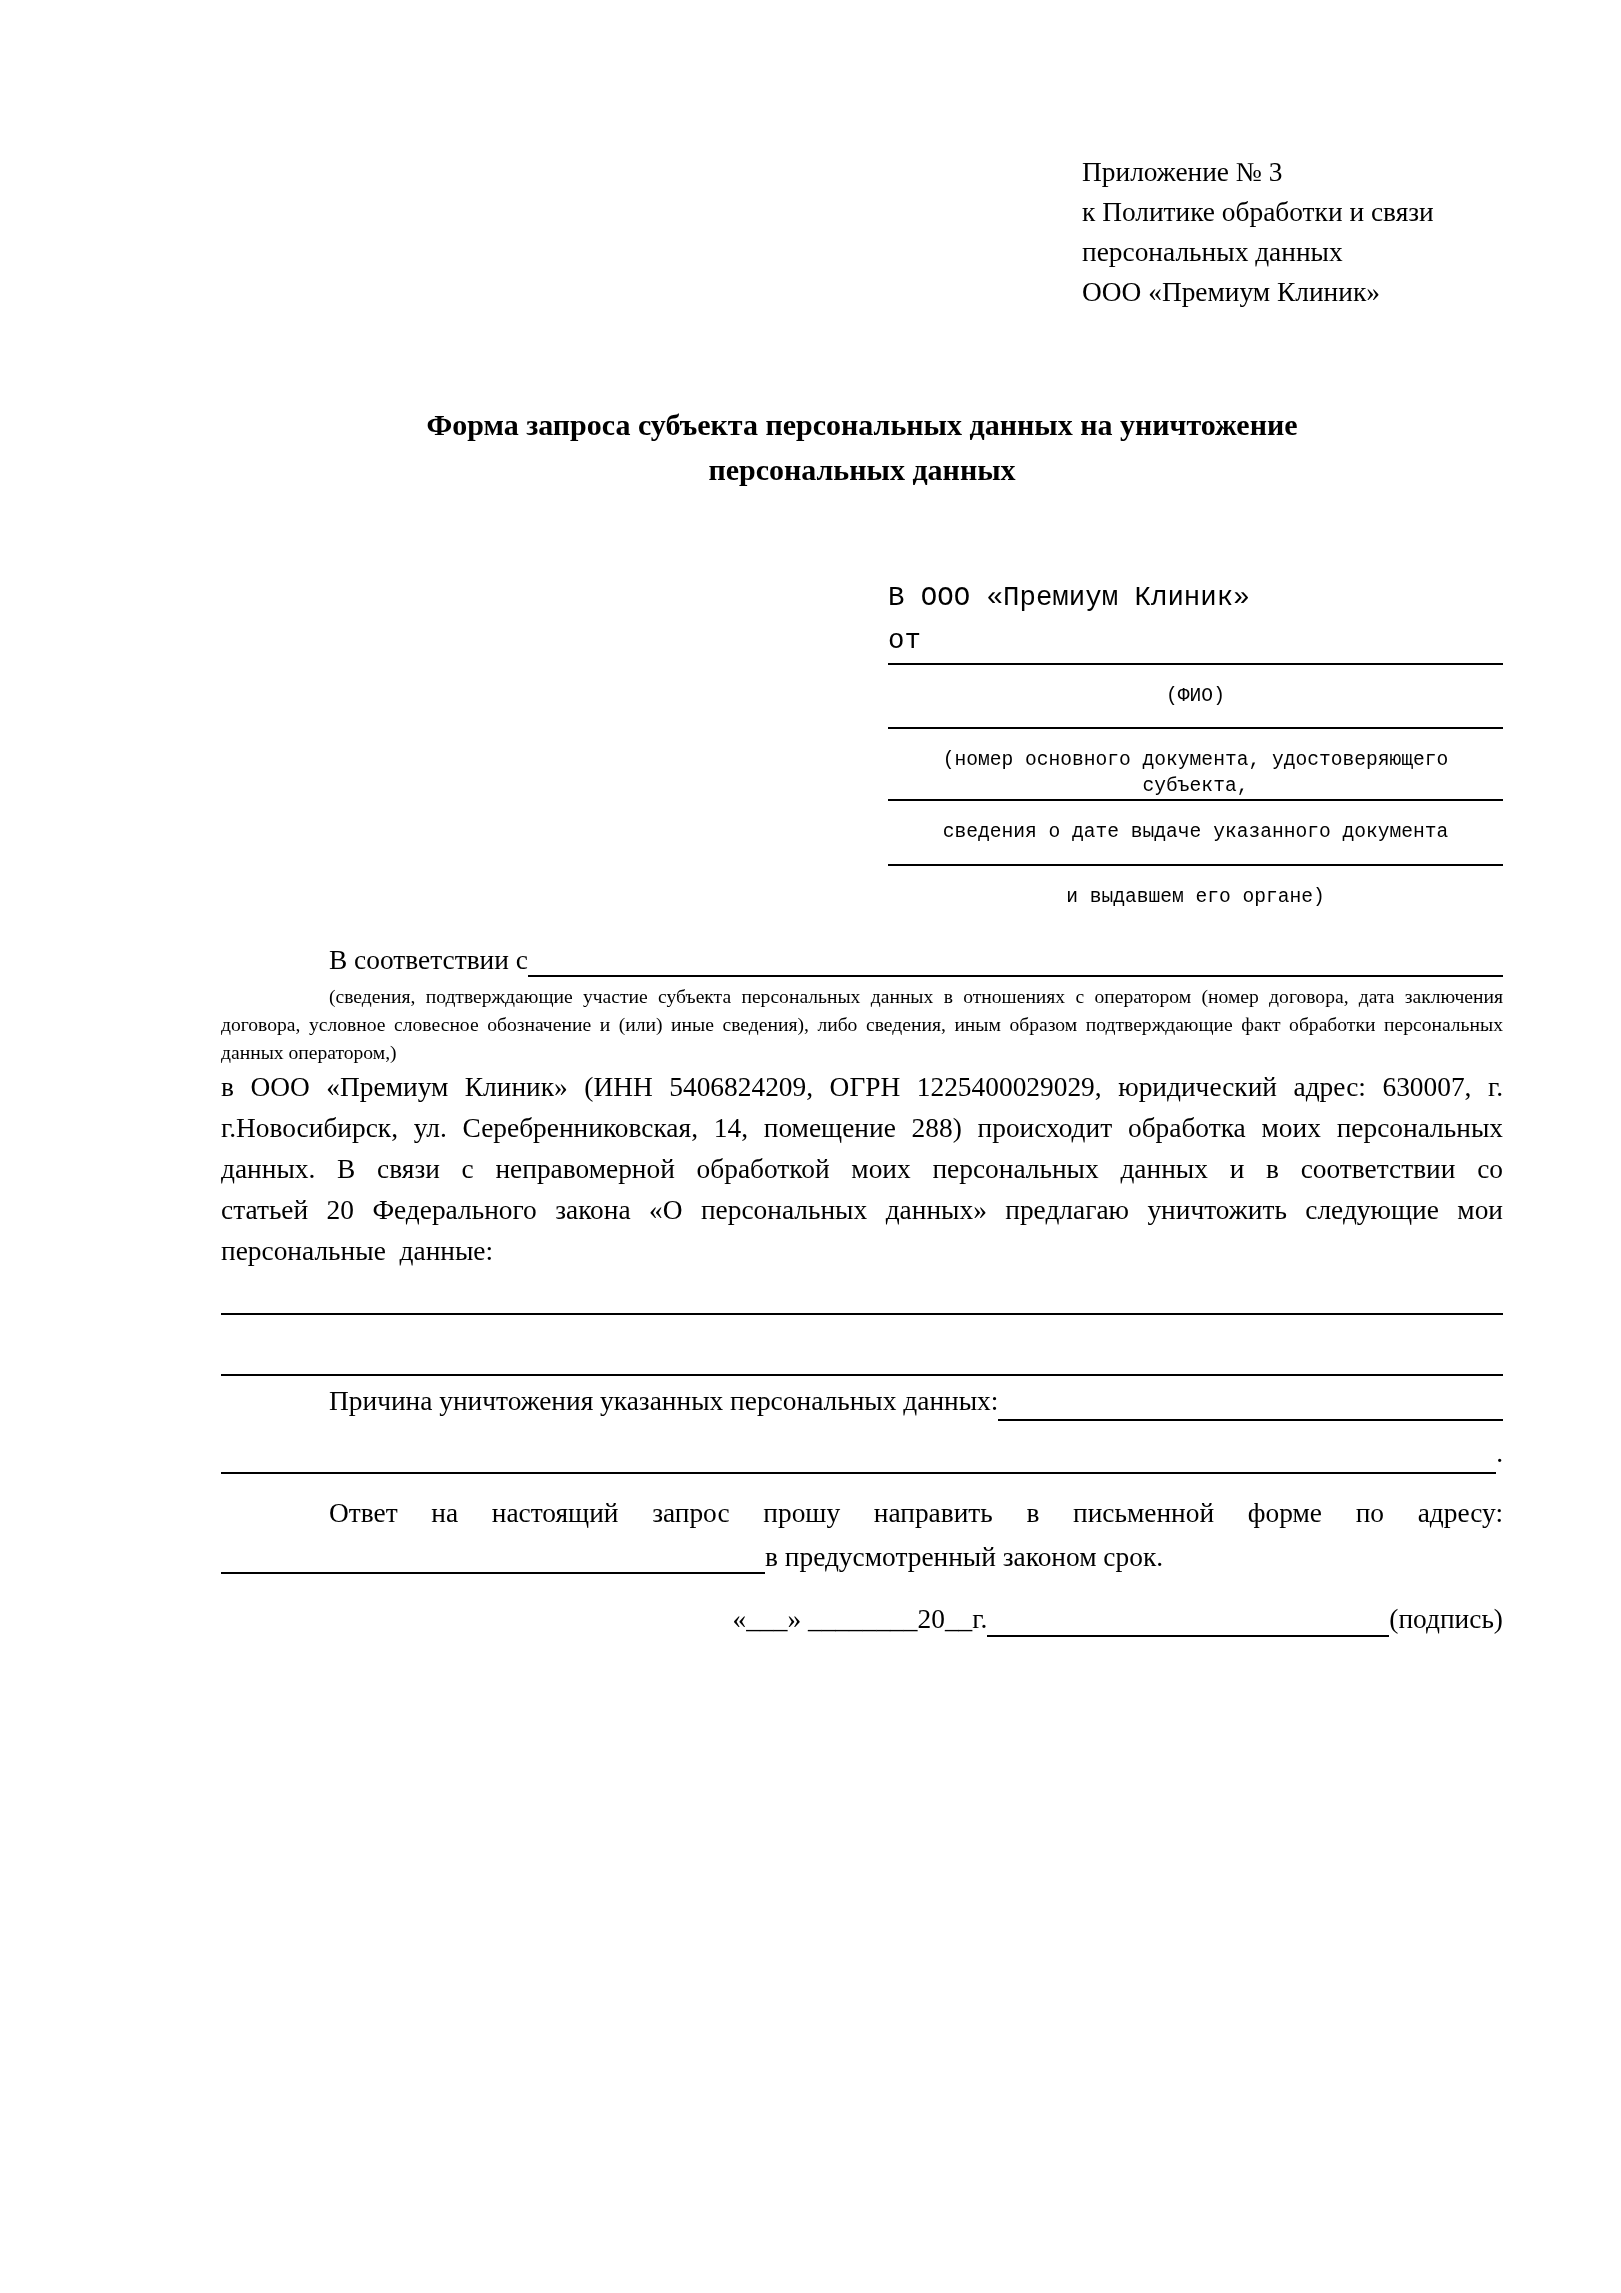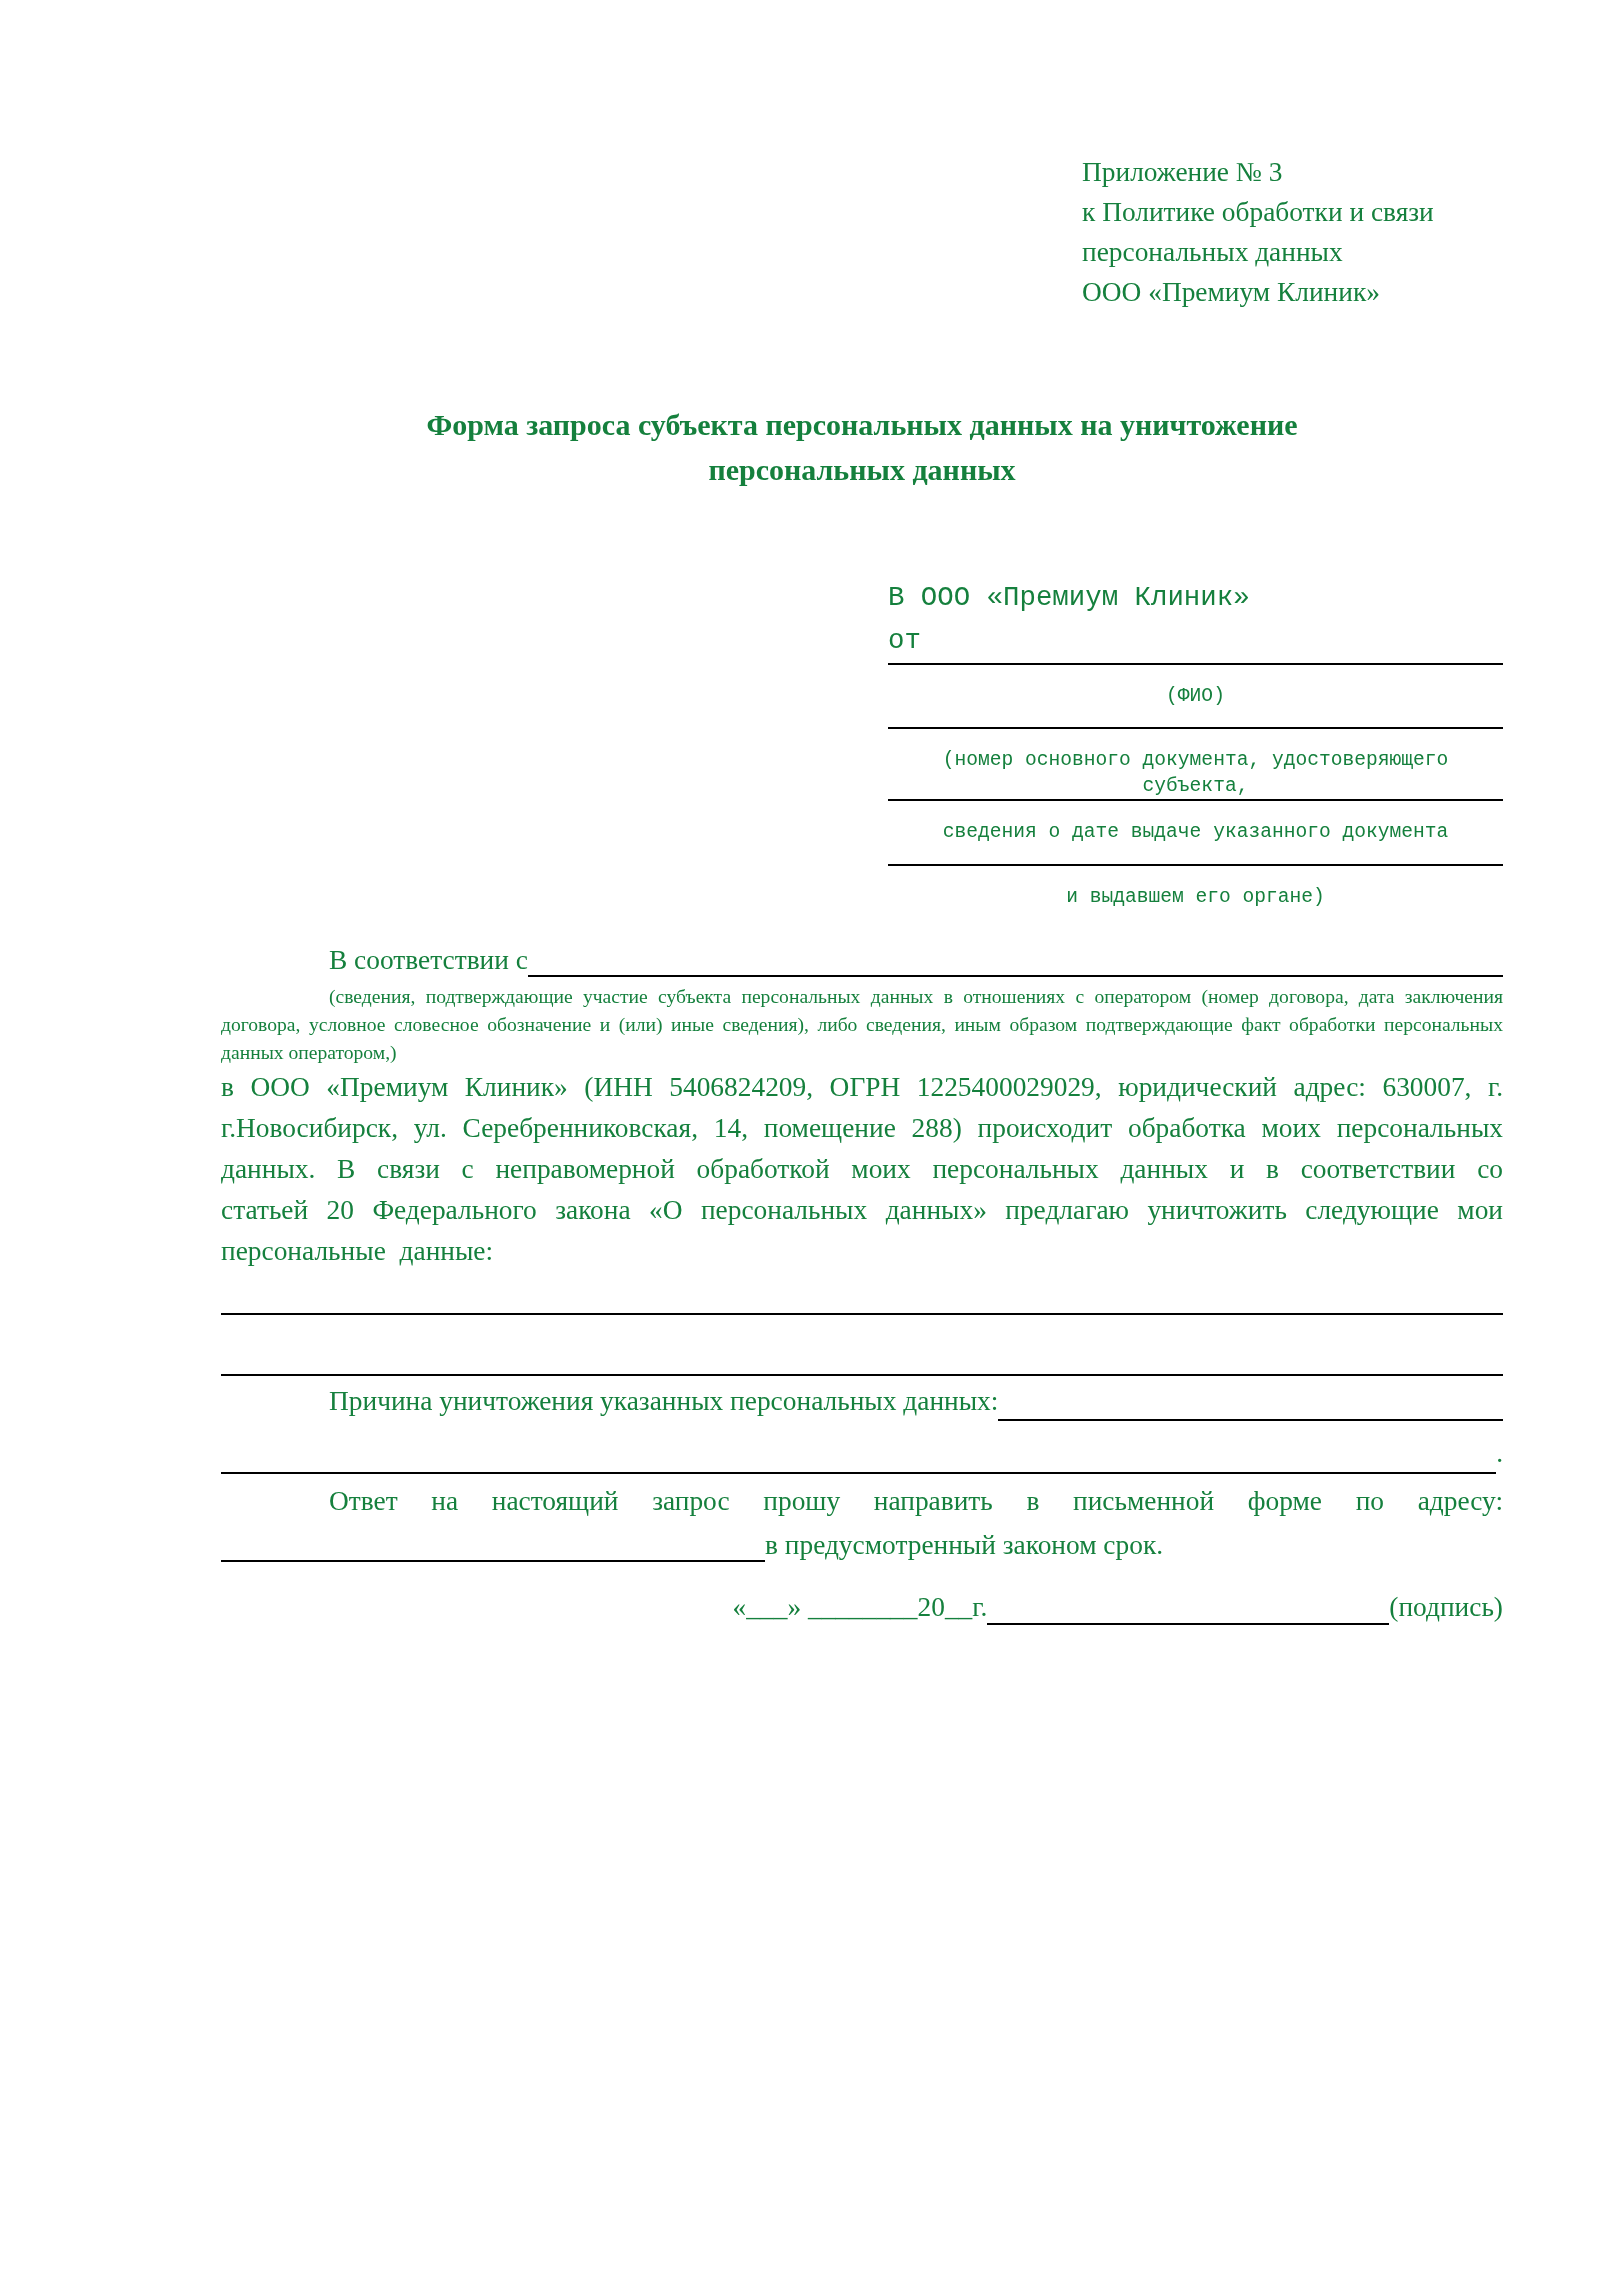--- a/index.html
+++ b/index.html
@@ -2,21 +2,21 @@
 <html><head>
 <meta charset="utf-8">
 <style>
   html, body { margin: 0; padding: 0; background: #ffffff; }
   .page {
     position: relative;
     width: 1621px;
     height: 2294px;
     box-sizing: border-box;
     background: #ffffff;
-    color: #15803d;
+    color: #000000;
     font-family: "Liberation Serif", "DejaVu Serif", serif;
     padding: 152px 118px 0 221px;
     overflow: hidden;
   }
   
   .hdr-block {
     margin-left: 861px;
     font-size: 27.4px;
     line-height: 40px;
   }
@@ -83,21 +83,21 @@
 
   .period-row {
     display: flex;
     font-size: 27.4px;
     height: 53px;
     line-height: 53px;
   }
   .period-row .dot { align-self: flex-end; }
 
   .response-line {
-    margin-top: 0;
+    margin-top: 12px;
     font-size: 27.4px;
     line-height: 43px;
     text-indent: 108px;
     text-align: justify;
     text-align-last: justify;
     word-spacing: 3.9px;
   }
   .address-row {
     display: flex;
     font-size: 27.4px;

